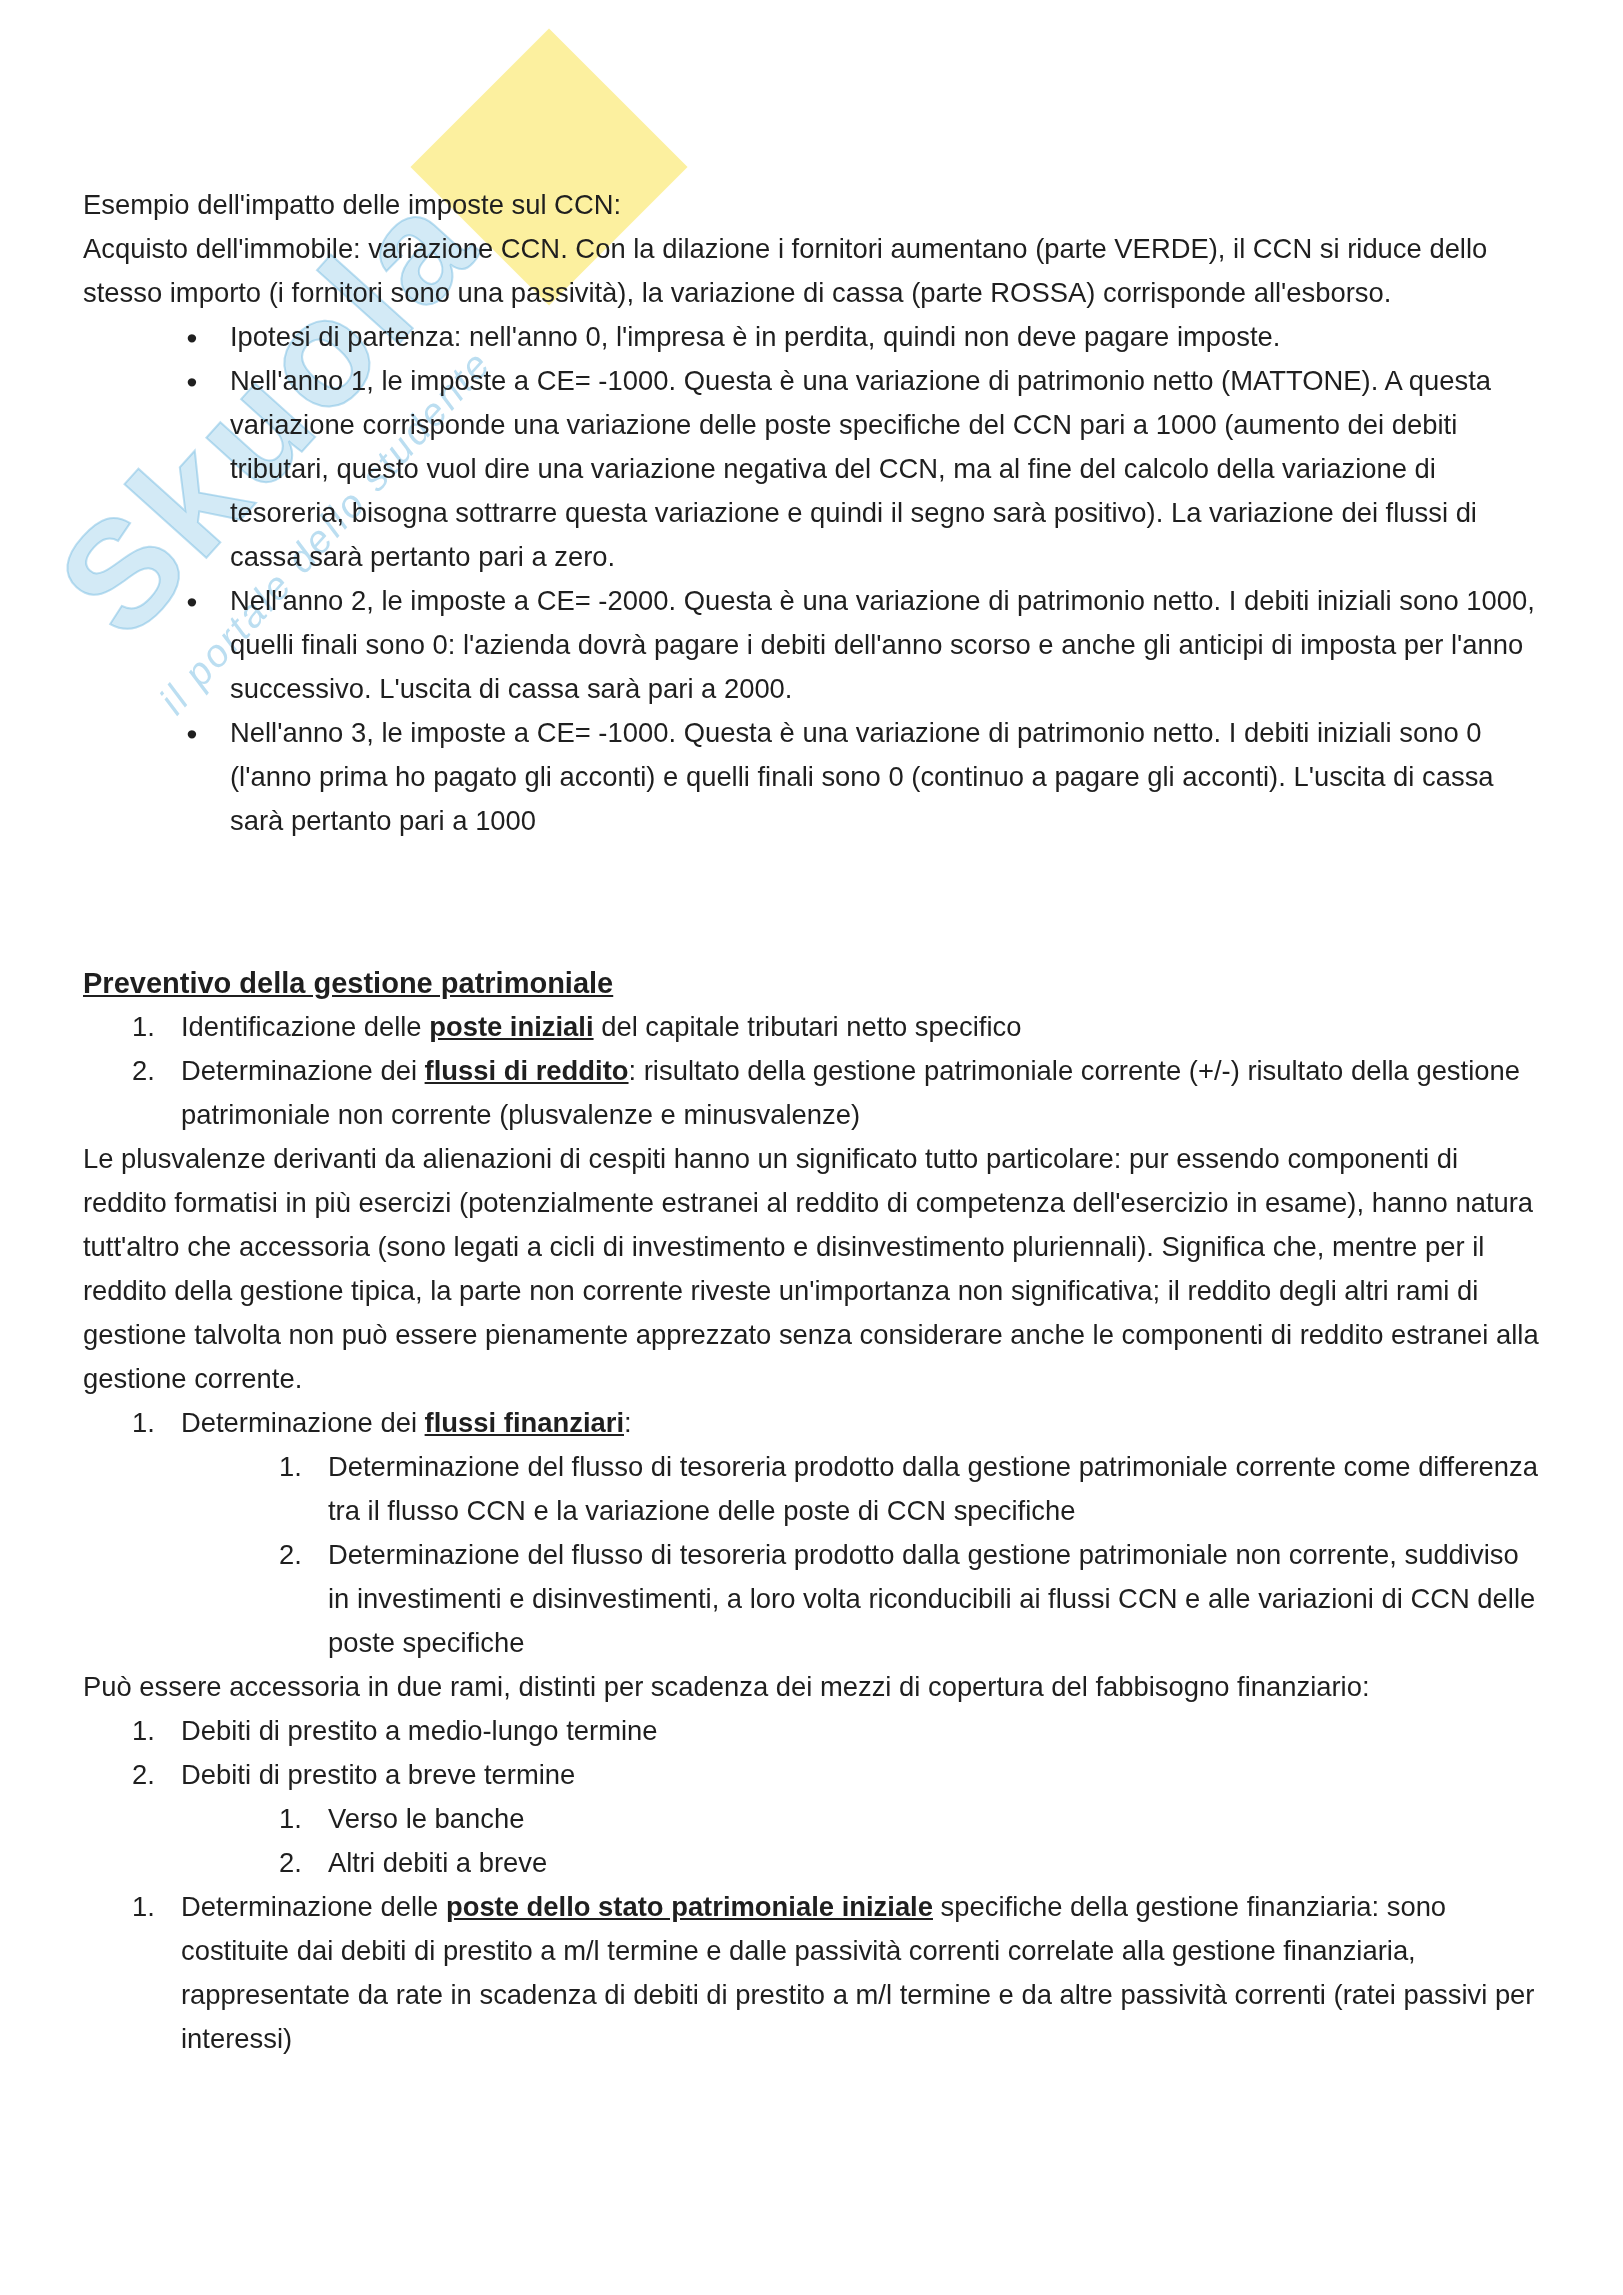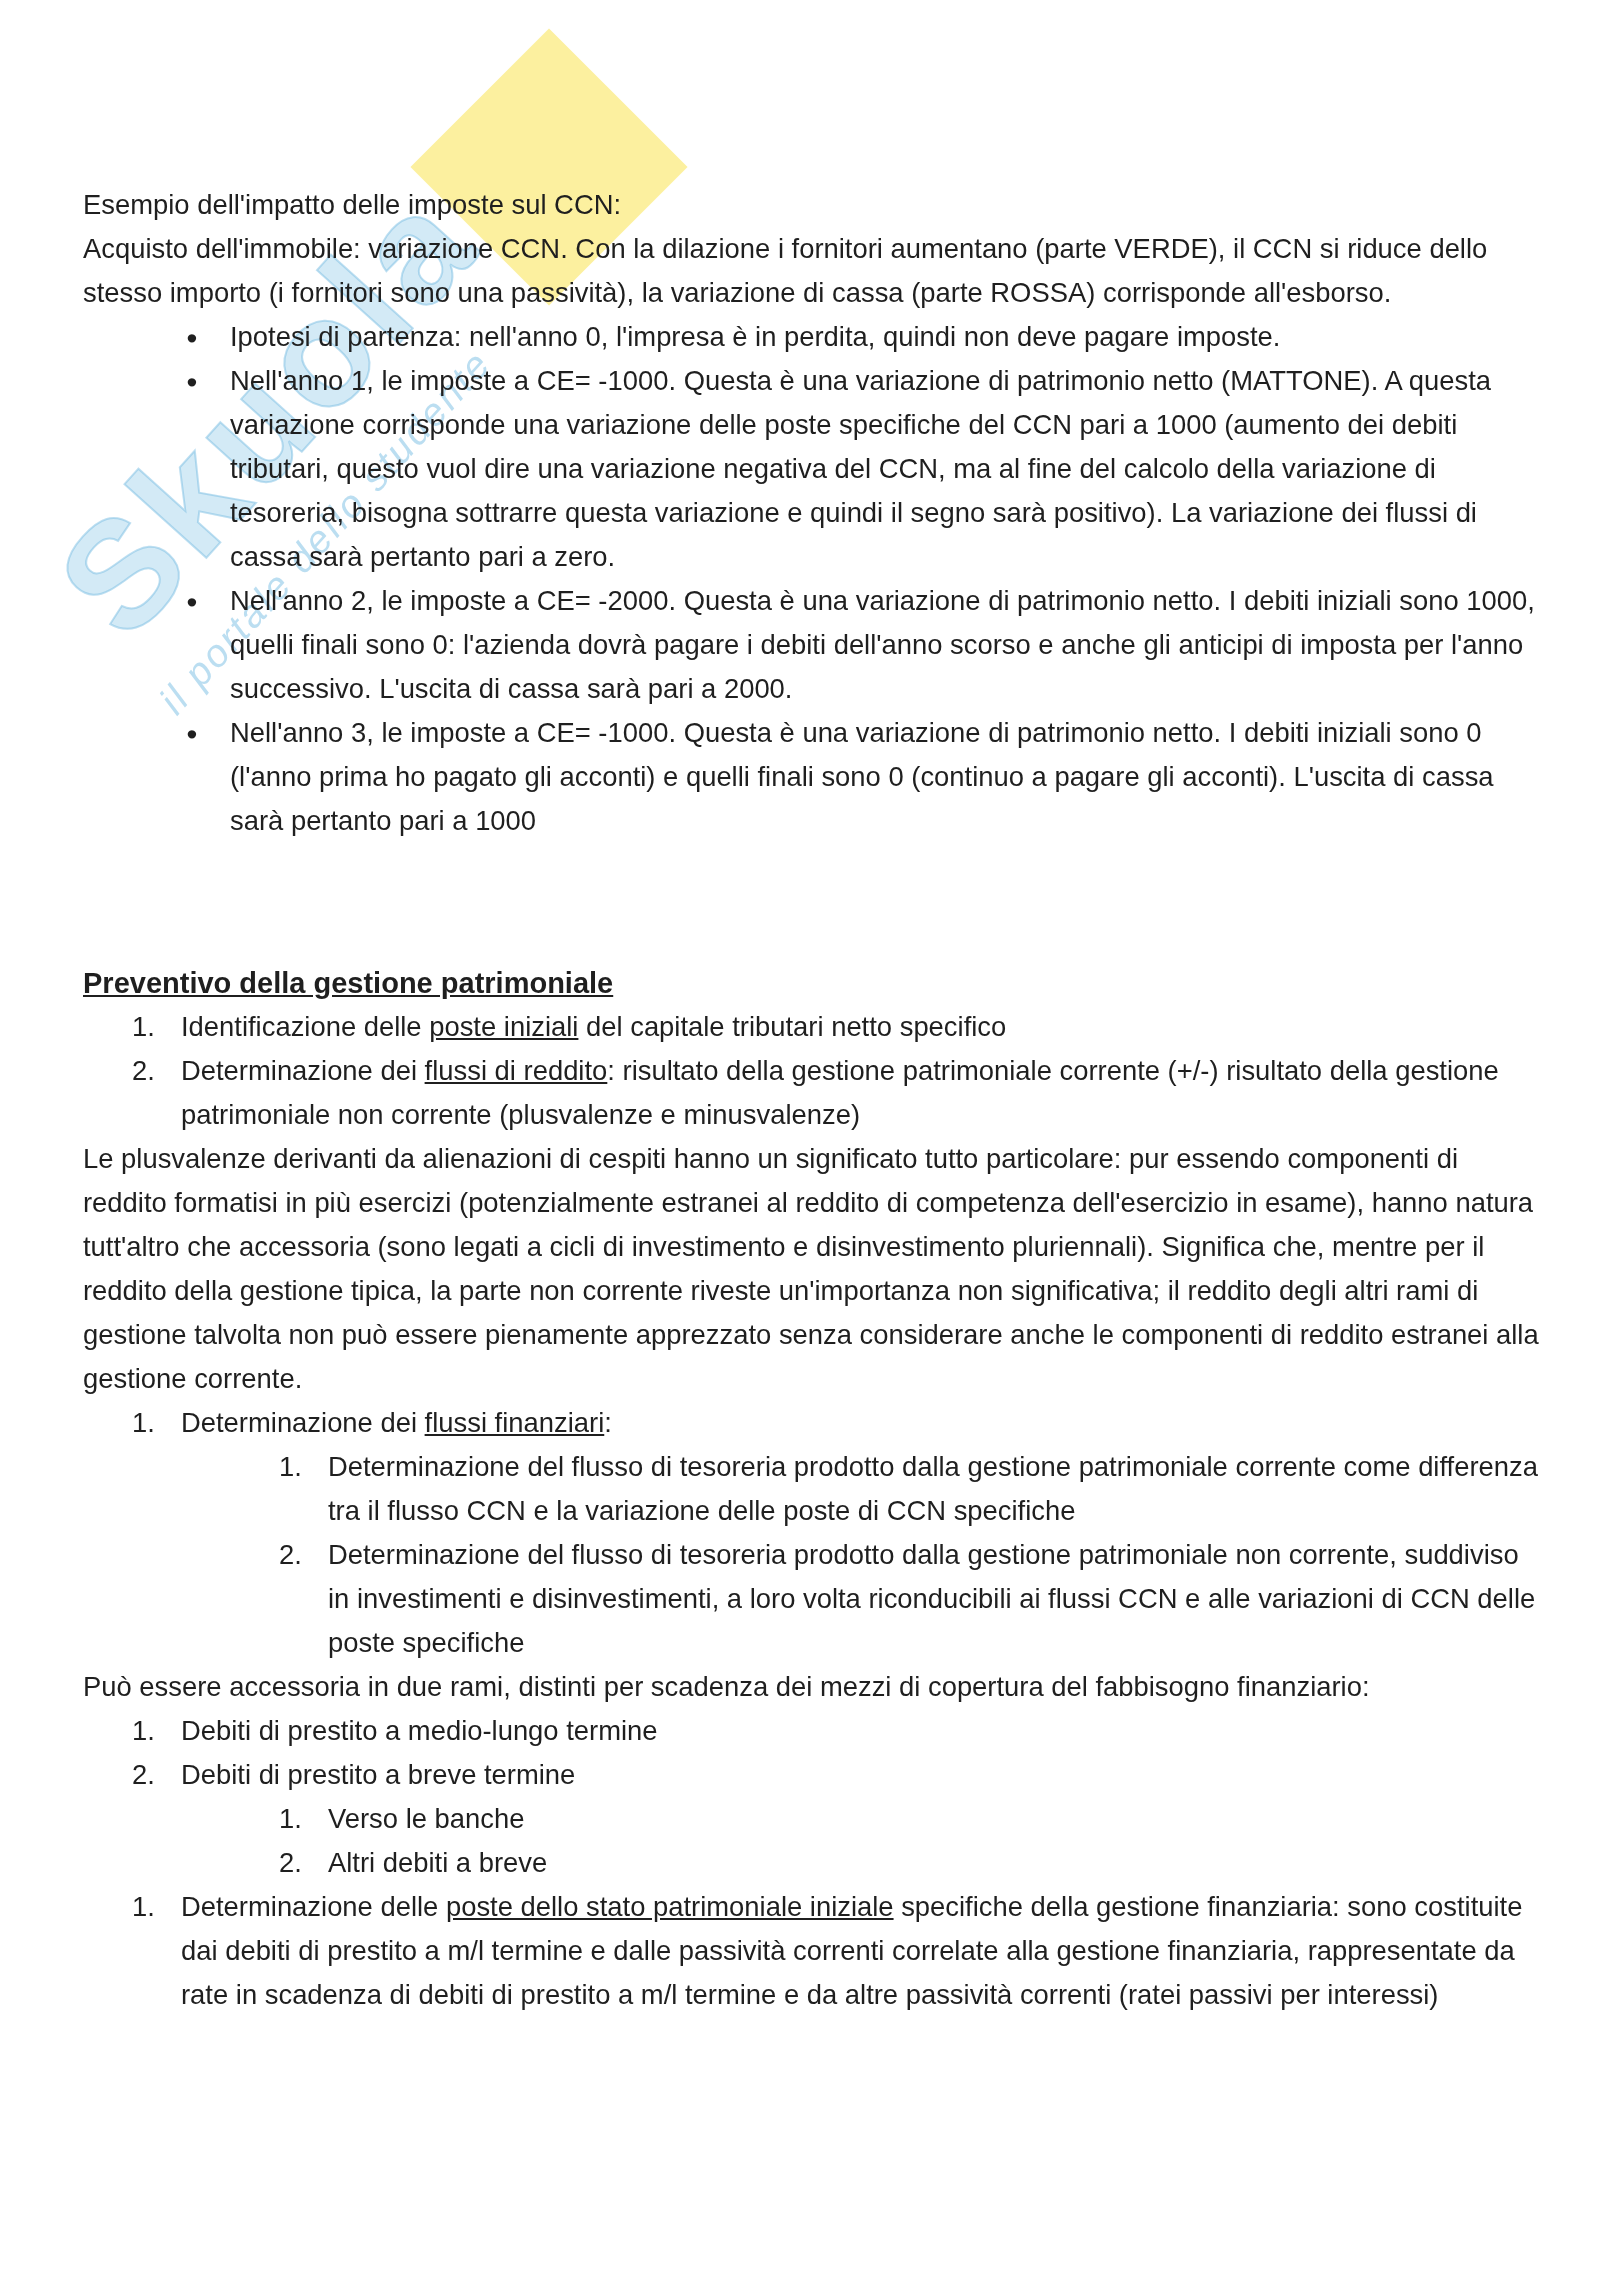--- a/index.html
+++ b/index.html
@@ -66,21 +66,21 @@
   .para { margin: 0; }
   .gap-1 { margin-top: 41px; }   
   .gap-big { margin-top: 118px; }
   .gap-mid { margin-top: 41px; }
   h2.sect {
     font-size: 29px;
     font-weight: bold;
     text-decoration: underline;
     line-height: 44px;
   }
-  .u { text-decoration: underline; }
+  .u { text-decoration: underline; font-weight: bold; }
   
   .b-li { display: flex; margin-left: 103px; }
   .b-marker {
     width: 44px;
     flex-shrink: 0;
     font-size: 19.6px;
     line-height: 44px;
   }
   
   .n-li { display: flex; margin-left: 49px; }

